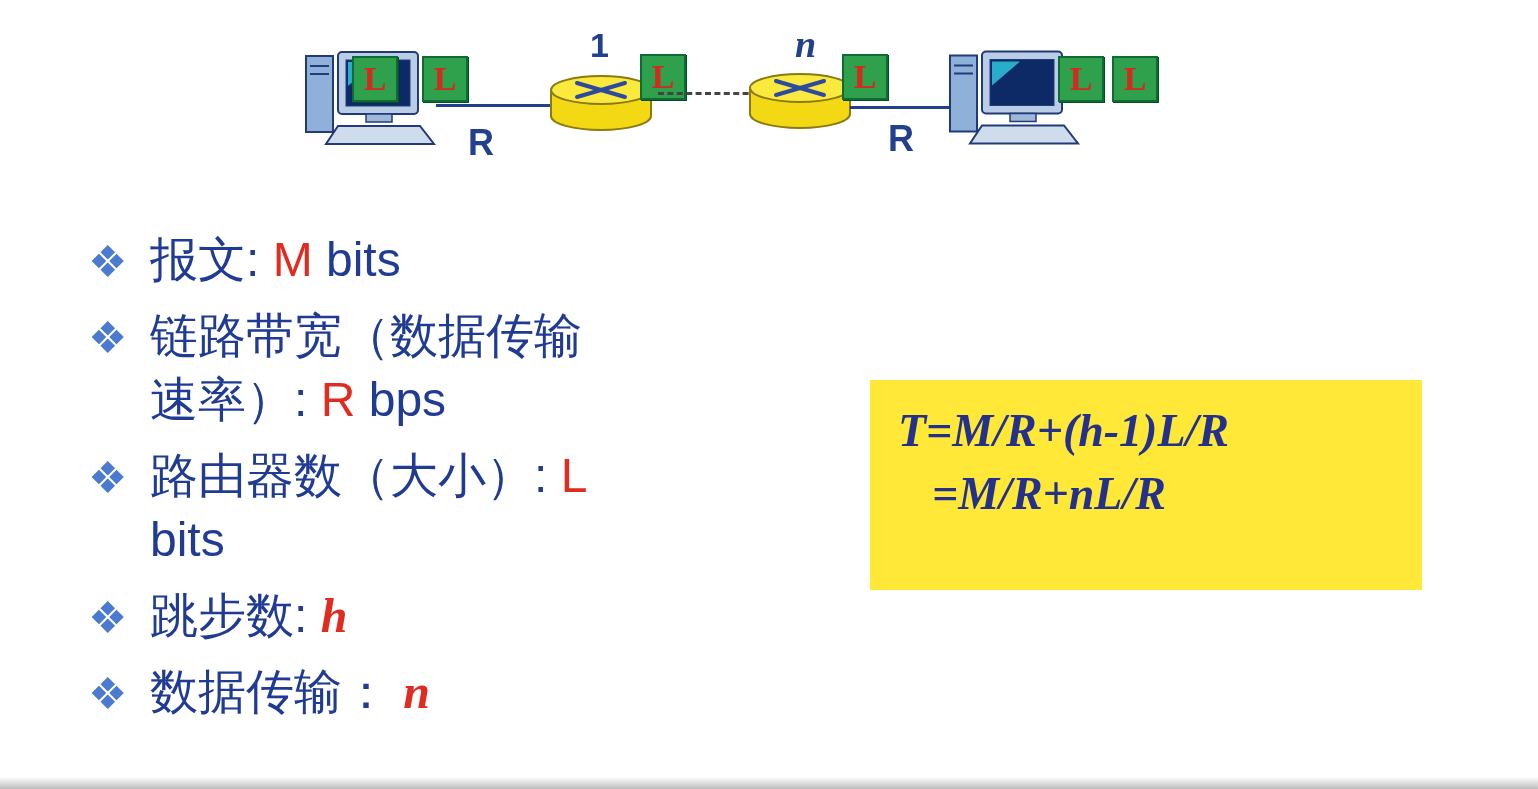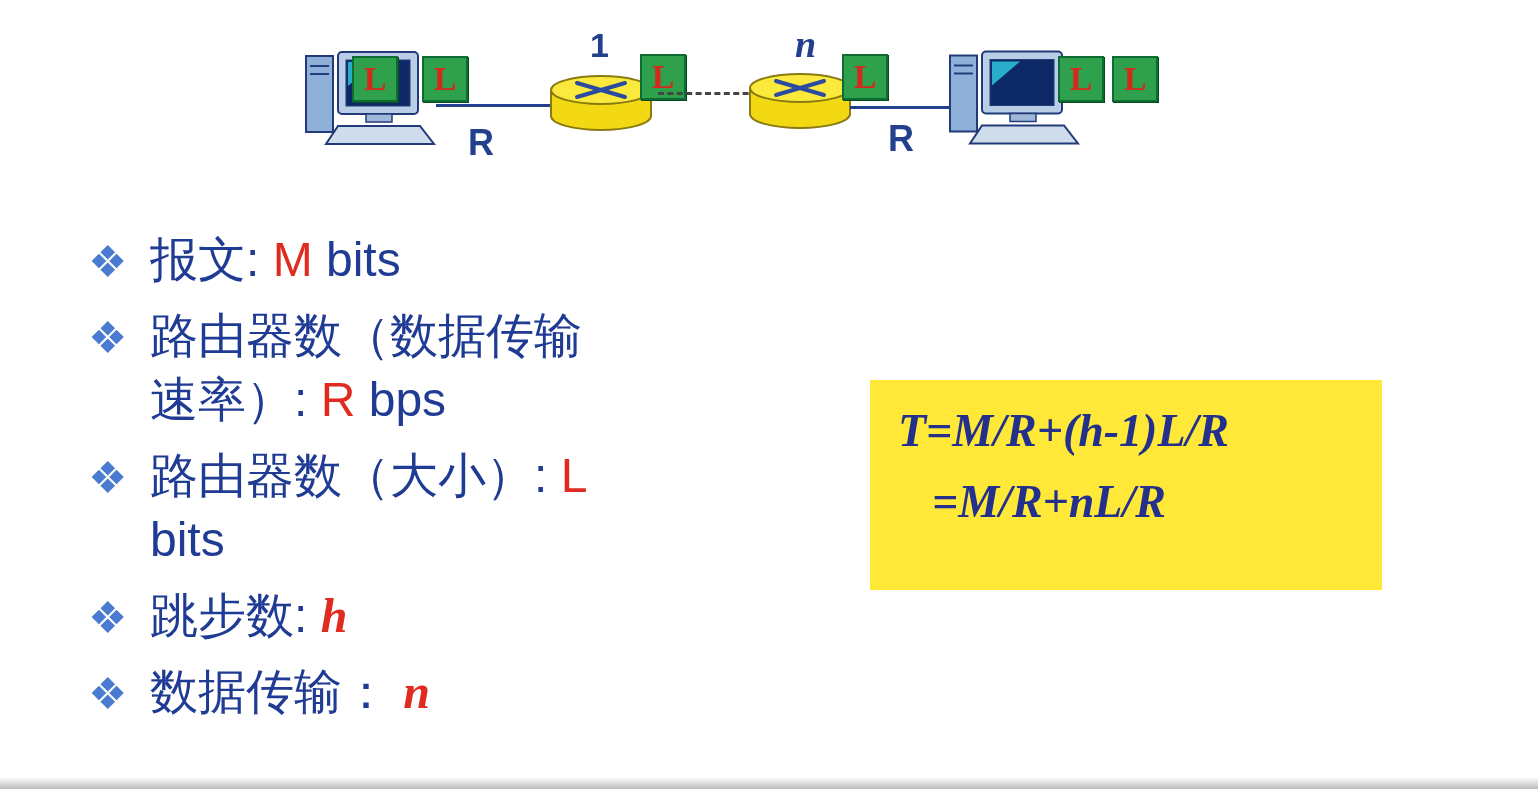--- a/index.html
+++ b/index.html
@@ -40,26 +40,26 @@
     font-family:"DejaVu Sans", sans-serif;
   }
   .bullet-text{white-space:pre-wrap;}
   .em-red{color:#e02b20;}
   .em-red.italic{
     font-family:"Liberation Serif", serif; font-style:italic; font-weight:bold;
   }
 
   
   .formula-box{
-    position:absolute; left:870px; top:380px; width:512px; height:210px;
+    position:absolute; left:870px; top:380px; width:552px; height:210px;
     background:#ffe838; box-sizing:border-box; padding:24px 28px;
     font-family:"Liberation Serif", serif; font-weight:bold; font-style:italic;
     color:#23308c; font-size:46px;
   }
-  .formula-line2{margin-top:18px; padding-left:34px;font-style:italic;}
+  .formula-line2{margin-top:10px; padding-left:34px;font-style:italic;}
 
   .bottom-strip{
     position:absolute; left:0; bottom:0; width:100%; height:12px;
     background:linear-gradient(#ffffff,#bdbdbd);
   }
 </style>
 </head>
 <body>
 
 <div class="stage">
@@ -130,21 +130,21 @@
 
   <div class="bullets">
 
     <div class="bullet">
       <span class="bullet-marker">❖</span>
       <span class="bullet-text">报文: </span><span class="bullet-text em-red">M</span><span class="bullet-text"> bits</span>
     </div>
 
     <div class="bullet">
       <span class="bullet-marker">❖</span>
-      <span class="bullet-text">路由器数（数据传输
+      <span class="bullet-text">链路带宽（数据传输
 速率）: </span><span class="bullet-text em-red">R</span><span class="bullet-text"> bps</span>
     </div>
 
     <div class="bullet">
       <span class="bullet-marker">❖</span>
       <span class="bullet-text">路由器数（大小）: </span><span class="bullet-text em-red">L</span><span class="bullet-text">
 bits</span>
     </div>
 
     <div class="bullet">

